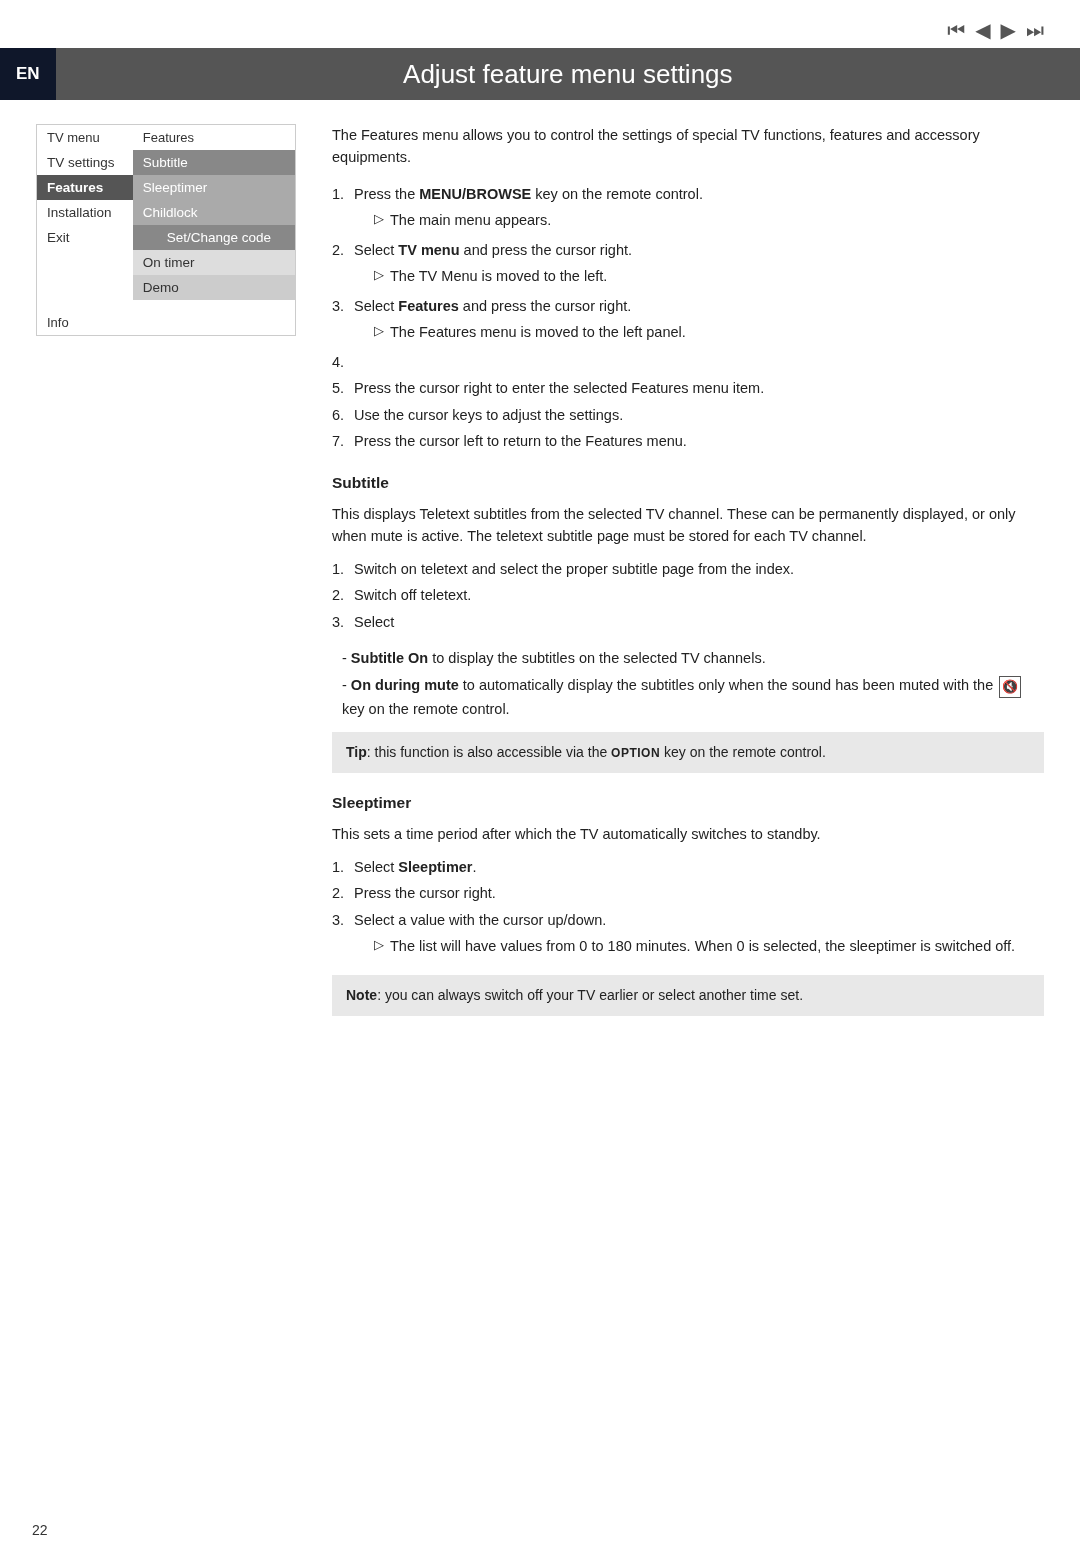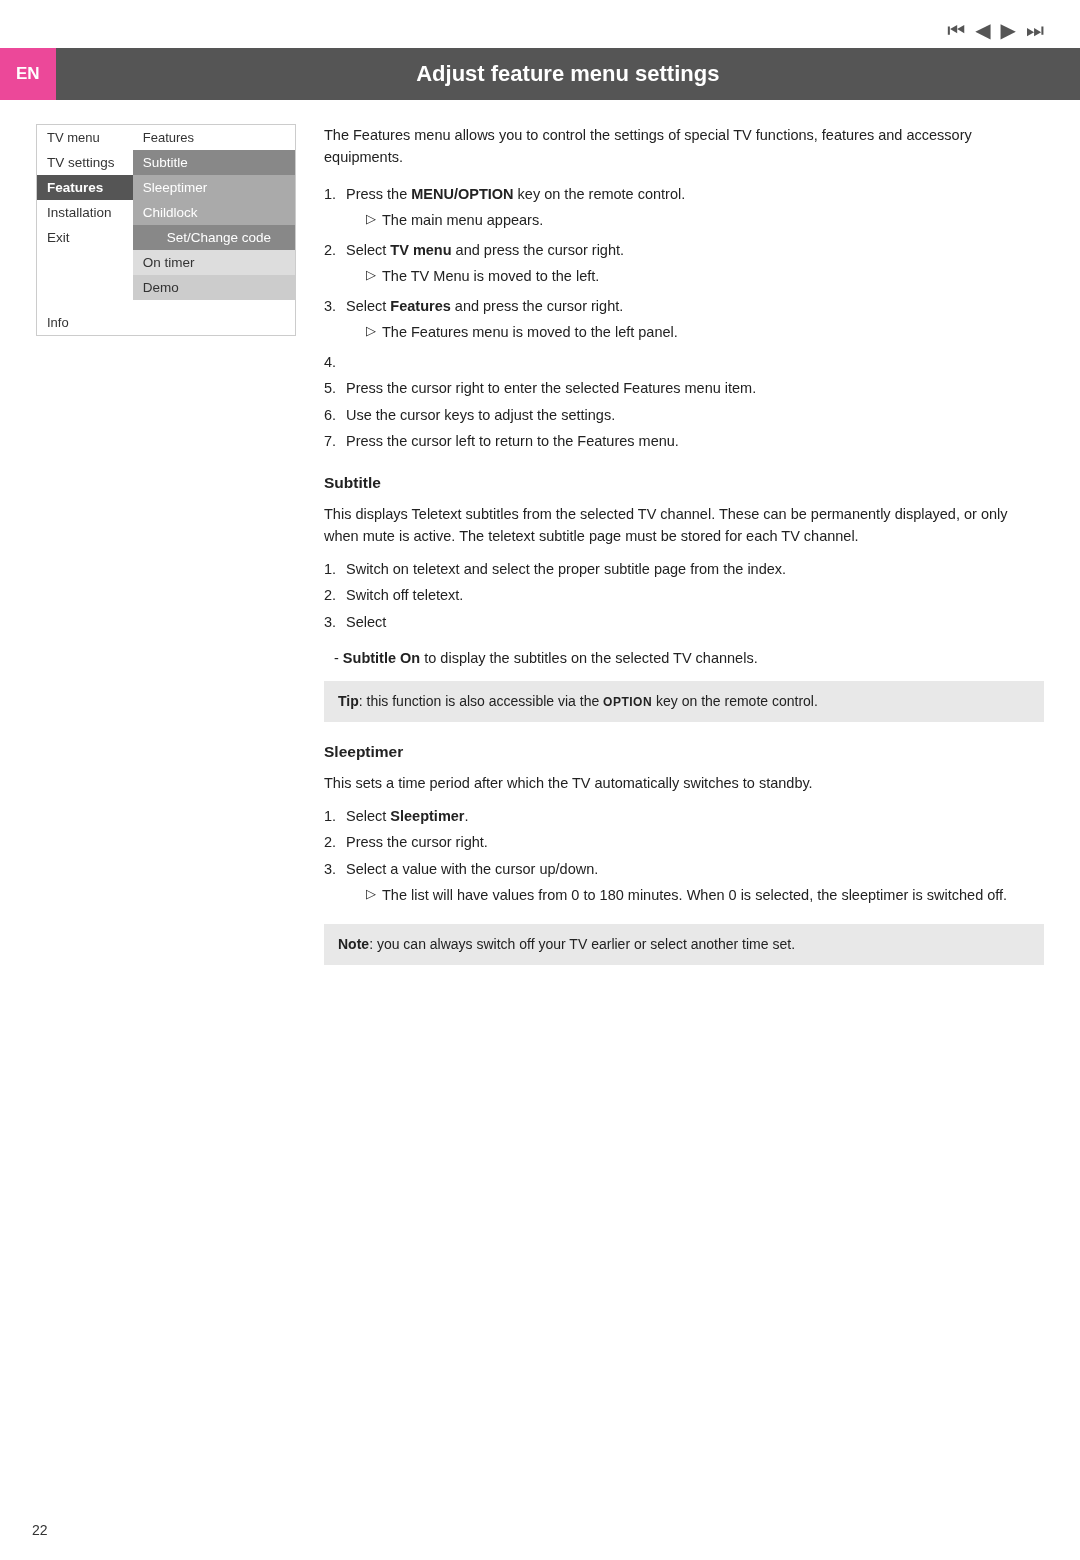--- a/index.html
+++ b/index.html
@@ -33,47 +33,47 @@
       position: absolute;
       top: 48px;
       left: 0;
       right: 0;
       background: #555555;
       display: flex;
       align-items: center;
       height: 52px;
     }
     .header-en {
-      background: #ec4899;
+      background: #0f172a;
       color: #fff;
       font-weight: bold;
       font-size: 17px;
       padding: 0 16px;
       height: 100%;
       display: flex;
       align-items: center;
     }
     .header-title {
       color: #ffffff;
-      font-size: 22px;
-      font-weight: bold;
+      font-size: 26px;
+      font-weight: normal;
       text-align: center;
       flex: 1;
     }
 
     
     .content {
       position: absolute;
       top: 100px;
       left: 0;
       right: 0;
       bottom: 50px;
       display: flex;
       padding: 24px 36px 20px 36px;
-      gap: 28px;
+      gap: 36px;
     }
 
     
     .left-panel {
       width: 260px;
       flex-shrink: 0;
     }
 
     .menu-table {
       border: 1px solid #ccc;
@@ -303,21 +303,21 @@
       </table>
   </div>
 
   <div class="right-panel">
 
     <p class="intro-text">The Features menu allows you to control the settings of special TV functions, features and accessory equipments.</p>
 
     <ol class="numbered-list">
       <li>
         <span class="num">1.</span>
-        <span>Press the <strong>MENU/OPTION</strong> key on the remote control.</span>
+        <span>Press the <strong>MENU/BROWSE</strong> key on the remote control.</span>
       </li>
       <li>
         <span class="num"></span>
         <div>
           <div class="sub-item">
             <span class="arrow">▷</span>
             <span>The main menu appears.</span>
           </div>
         </div>
       </li>
@@ -375,20 +375,23 @@
       <li>
         <span class="num">3.</span>
         <span>Select</span>
       </li>
     </ol>
 
     <ul class="bullet-list">
       <li>
         <strong>Subtitle On</strong> to display the subtitles on the selected TV channels.
       </li>
+      <li>
+        <strong>On during mute</strong> to automatically display the subtitles only when the sound has been muted with the <span class="mute-icon">🔇</span> key on the remote control.
+      </li>
     </ul>
 
     <div class="tip-box">
       <span class="tip-word">Tip</span><span>: this function is also accessible via the </span><span class="option-key">OPTION</span><span> key on the remote control.</span>
     </div>
 
     <div class="section-heading">Sleeptimer</div>
     <p class="section-text">This sets a time period after which the TV automatically switches to standby.</p>
 
     <ol class="numbered-list">

